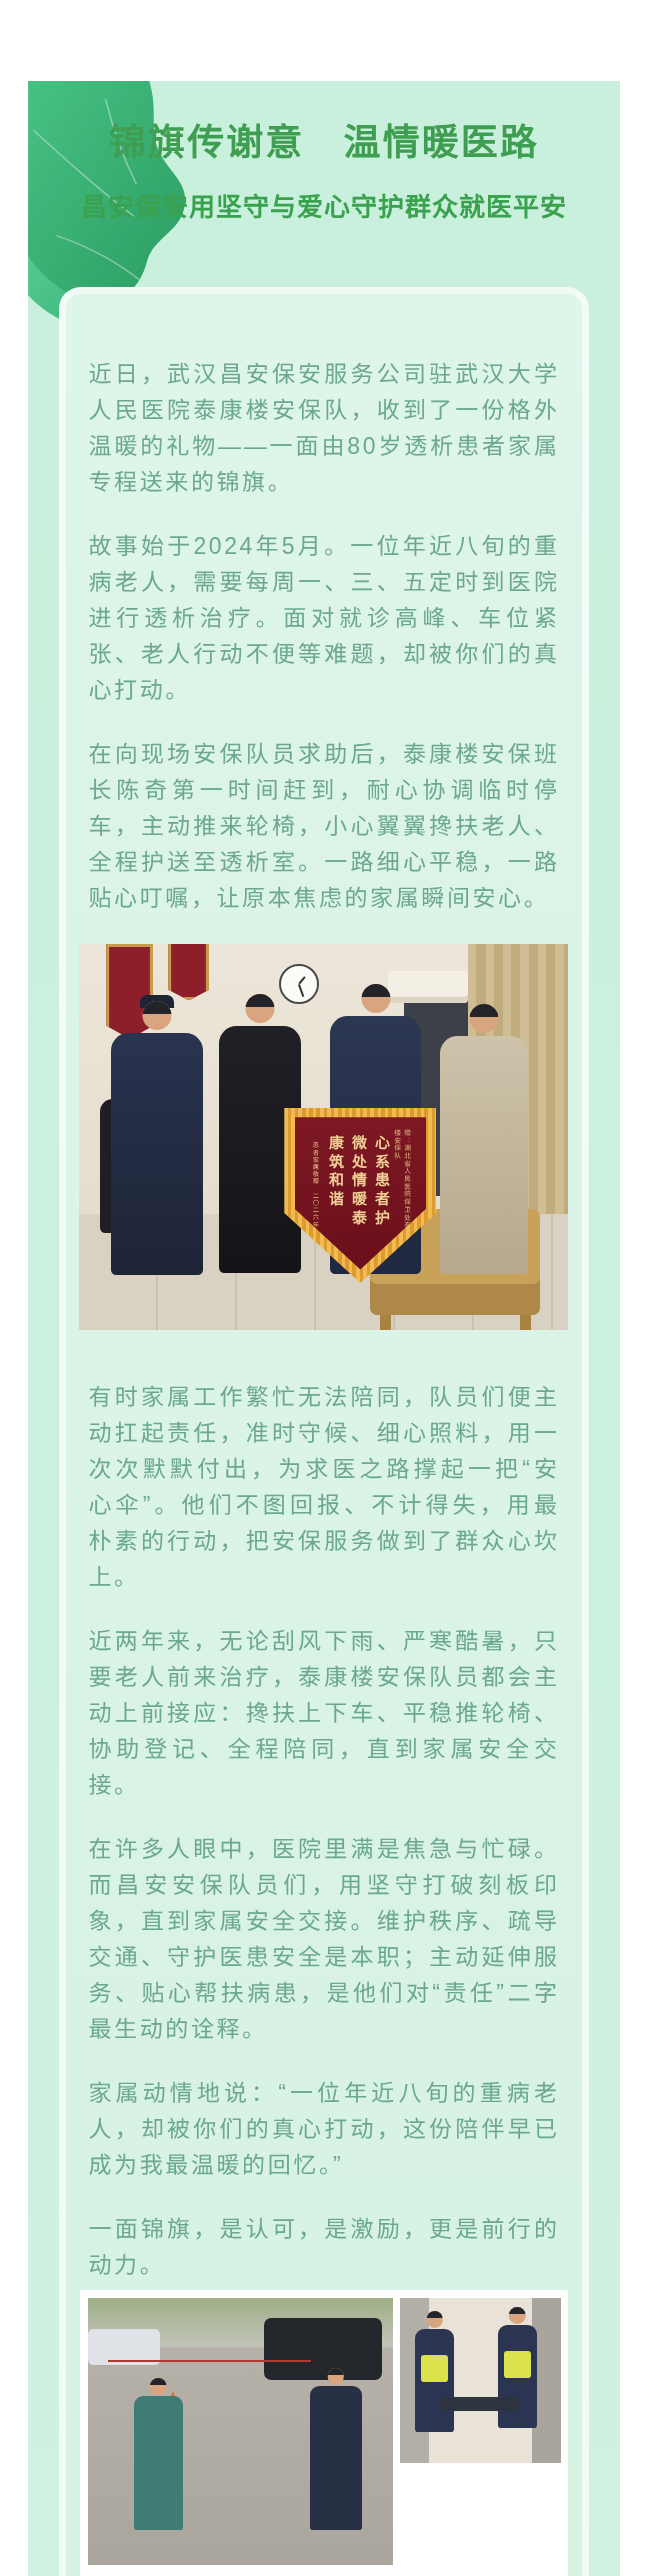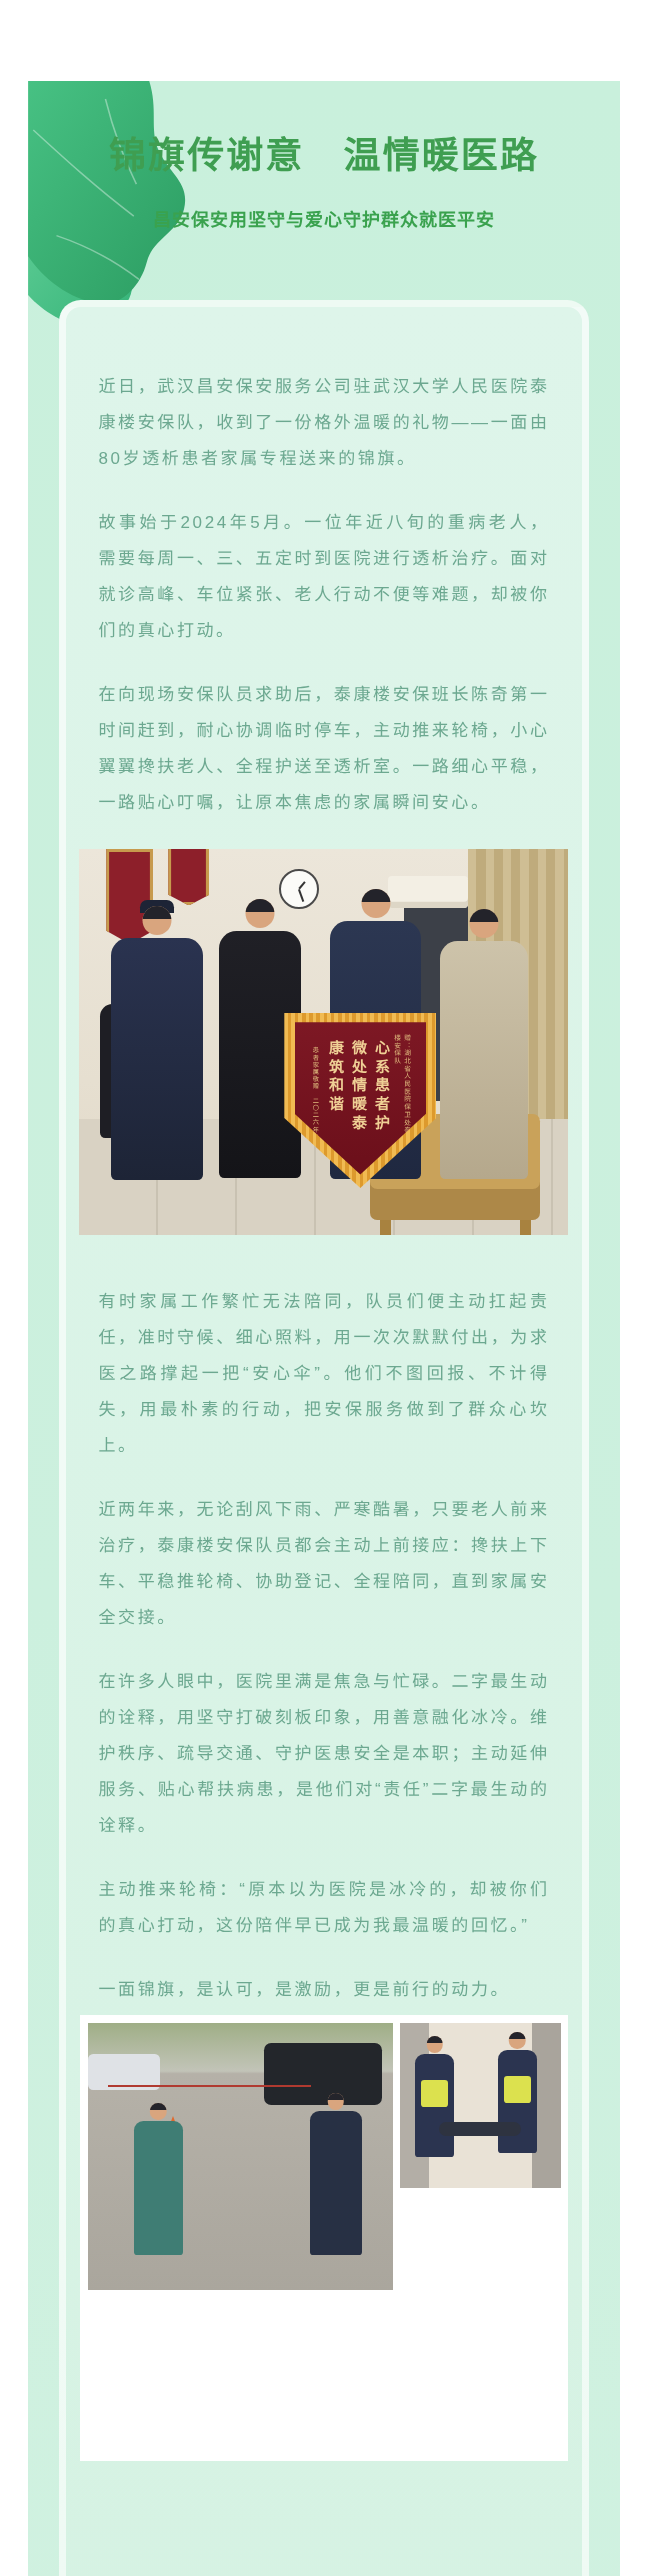--- a/index.html
+++ b/index.html
@@ -4,27 +4,27 @@
 <style>
   html,body{margin:0;padding:0;background:#ffffff;}
   .page{position:relative;width:649px;height:3674px;background:#ffffff;overflow:hidden;
         font-family:"Liberation Sans","DejaVu Sans",sans-serif;}
   
   .column{position:absolute;left:28px;top:81px;width:592px;height:3378px;
           background:linear-gradient(180deg,#c9f0dc 0%,#ccf0de 45%,#d3f2e2 100%);
           border-radius:0 0 17.5px 17.5px;overflow:hidden;}
   .hero-leaf{position:absolute;left:0;top:0;width:192px;height:268px;pointer-events:none;}
   .hero{position:relative;padding-top:40px;text-align:center;}
-  .hero h1{margin:13px;font-size:37px;line-height:43px;font-weight:bold;color:#3f9e51;letter-spacing:2.1px;}
-  .hero h2{margin:28px 0 0;font-size:18px;line-height:30px;font-weight:bold;color:#3aa24e;letter-spacing:1px;}
+  .hero h1{margin:0;font-size:37px;line-height:43px;font-weight:bold;color:#3f9e51;letter-spacing:2.1px;}
+  .hero h2{margin:28px 0 0;font-size:26px;line-height:30px;font-weight:bold;color:#3aa24e;letter-spacing:1px;}
   
   .card{position:relative;margin:65px auto 0;width:479px;height:3087px;padding:62px 18.5px 0;
         border:7.2px solid rgba(255,255,255,.62);border-radius:21.6px;overflow:hidden;
         background:linear-gradient(180deg,#def5ea 0%,#d8f3e5 55%,#d2f1e0 100%);}
-  .card p{margin:0 14px 28px;font-size:17px;line-height:36px;letter-spacing:2.6px;
+  .card p{margin:0 4px 28px;font-size:23px;line-height:36px;letter-spacing:2.6px;
           color:#6ca890;text-align:justify;}
   
   .photo1{position:relative;margin:5.2px -5.2px 49px;width:489px;height:386px;overflow:hidden;
           background:linear-gradient(#ece6da 0%,#e6dfd0 60%,#e0d8c8 100%);}
   .abs{position:absolute;}
   .p1-floor{left:0;right:0;bottom:0;height:116px;
             background:repeating-linear-gradient(90deg,#d9d2c3 0 77px,#c9c2b2 77px 79px),
                        repeating-linear-gradient(0deg,rgba(0,0,0,0) 0 36px,rgba(120,110,95,.25) 36px 38px);}
   .p1-curtain{right:0;top:0;width:100px;height:291px;
               background:repeating-linear-gradient(90deg,#cfbe94 0 8.2px,#bfab7c 8.2px 17.5px);}
@@ -151,22 +151,22 @@
             <div class="pennant-ded">赠：湖北省人民医院保卫处泰康楼安保队</div>
             <div class="pennant-from">
               <span>患者家属敬赠</span>　<span>二〇二六年二月</span>
             </div>
           </div>
         </div>
       </div>
 
       <p>有时家属工作繁忙无法陪同，队员们便主动扛起责任，准时守候、细心照料，用一次次默默付出，为求医之路撑起一把“安心伞”。他们不图回报、不计得失，用最朴素的行动，把安保服务做到了群众心坎上。</p>
       <p>近两年来，无论刮风下雨、严寒酷暑，只要老人前来治疗，泰康楼安保队员都会主动上前接应：搀扶上下车、平稳推轮椅、协助登记、全程陪同，直到家属安全交接。</p>
-      <p>在许多人眼中，医院里满是焦急与忙碌。二字最生动的诠释，用坚守打破刻板印象，用善意融化冰冷。维护秩序、疏导交通、守护医患安全是本职；主动延伸服务、贴心帮扶病患，是他们对“责任”二字最生动的诠释。</p>
-      <p>主动推来轮椅：“原本以为医院是冰冷的，却被你们的真心打动，这份陪伴早已成为我最温暖的回忆。”</p>
+      <p>在许多人眼中，医院里满是焦急与忙碌。而昌安安保队员们，用坚守打破刻板印象，直到家属安全交接。维护秩序、疏导交通、守护医患安全是本职；主动延伸服务、贴心帮扶病患，是他们对“责任”二字最生动的诠释。</p>
+      <p>家属动情地说：“一位年近八旬的重病老人，却被你们的真心打动，这份陪伴早已成为我最温暖的回忆。”</p>
       <p>一面锦旗，是认可，是激励，更是前行的动力。</p>
 
       <div class="collage">
         <div class="col-left">
           <div class="ph ph-a" style="background:linear-gradient(#9fae86 0%,#c2c4b8 18%,#b5b1a8 19%,#aaa69d 100%);">
             <div class="abs" style="left:0;top:31px;width:72px;height:36px;background:#dfe2e6;border-radius:5.2px;"></div>
             <div class="abs" style="right:10.3px;top:20.6px;width:118px;height:62px;background:#23262b;border-radius:7.2px;"></div>
             <div class="abs" style="left:20.6px;top:62px;right:82px;height:2.1px;background:#b03a30;"></div>
             <div class="cone" style="left:77px;top:93px;"></div>
 

